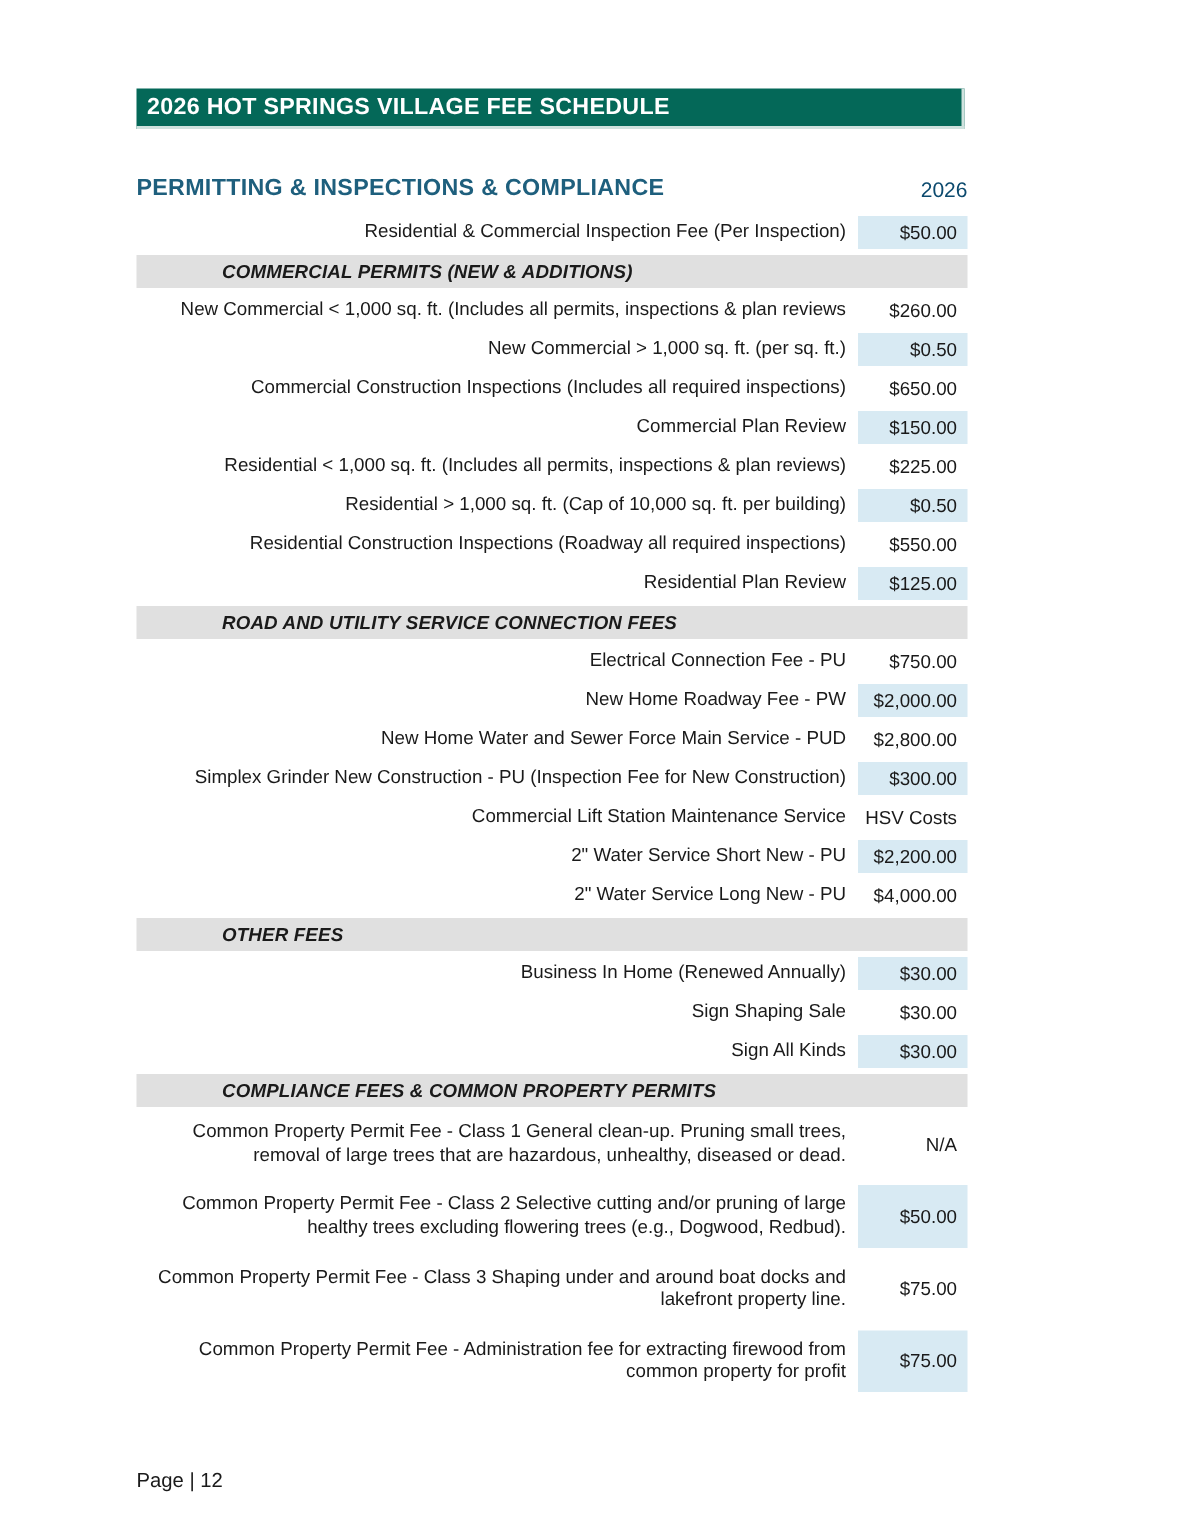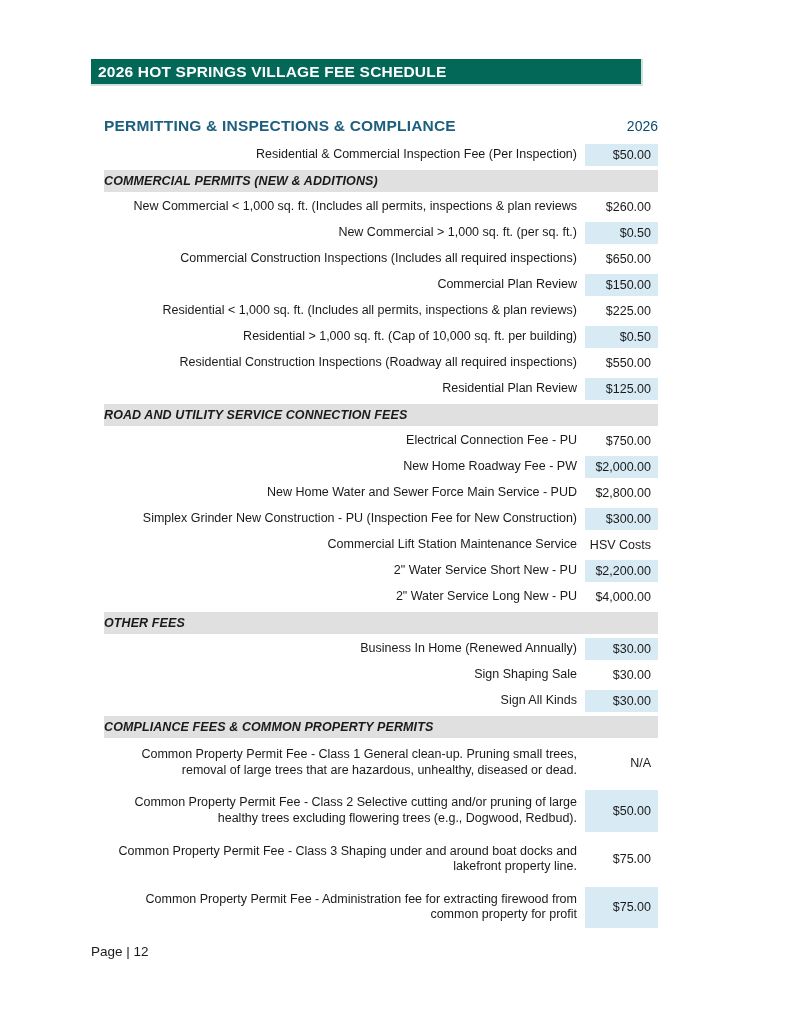--- a/index.html
+++ b/index.html
@@ -25,21 +25,21 @@
     background:var(--banner-green);
     color:#ffffff;
     display:flex;align-items:center;
     padding-left:7px;
     font-size:15.5px;font-weight:600;
     letter-spacing:.2px;
     border-right:2px solid #cfe2de;
     border-bottom:2px solid #cfe2de;
   }
   .content{
-    position:absolute;left:104px;top:117px;width:554px;
+    position:absolute;left:91px;top:117px;width:554px;
   }
   .title-row{
     display:flex;align-items:center;
     margin-bottom:9px;
   }
   .table-title{
     flex:1;
     color:var(--title-teal);
     font-size:15.5px;font-weight:700;
     letter-spacing:.2px;
@@ -70,26 +70,27 @@
     white-space:nowrap;
   }
   .row.highlight .value{background:var(--highlight-blue);}
   .row.tall{margin-bottom:7px;}
   .row.tall .label,.row.tall .value{padding-top:5px;padding-bottom:5px;}
   .section-row{
     display:flex;align-items:center;
     min-height:22px;
     margin-bottom:4px;
     background:var(--section-gray);
+    padding-left:57px;
     font-size:12.5px;font-weight:700;font-style:italic;
     color:#1a1a1a;
     letter-spacing:.1px;
   }
   .footer{
-    position:absolute;left:91px;top:944px;
+    position:absolute;left:91px;top:979px;
     font-size:13.5px;color:#1a1a1a;
   }
 </style>
 </head>
 <body>
 
 <div class="page">
 
   <div class="banner">
     <span>2026 HOT SPRINGS VILLAGE FEE SCHEDULE</span>

